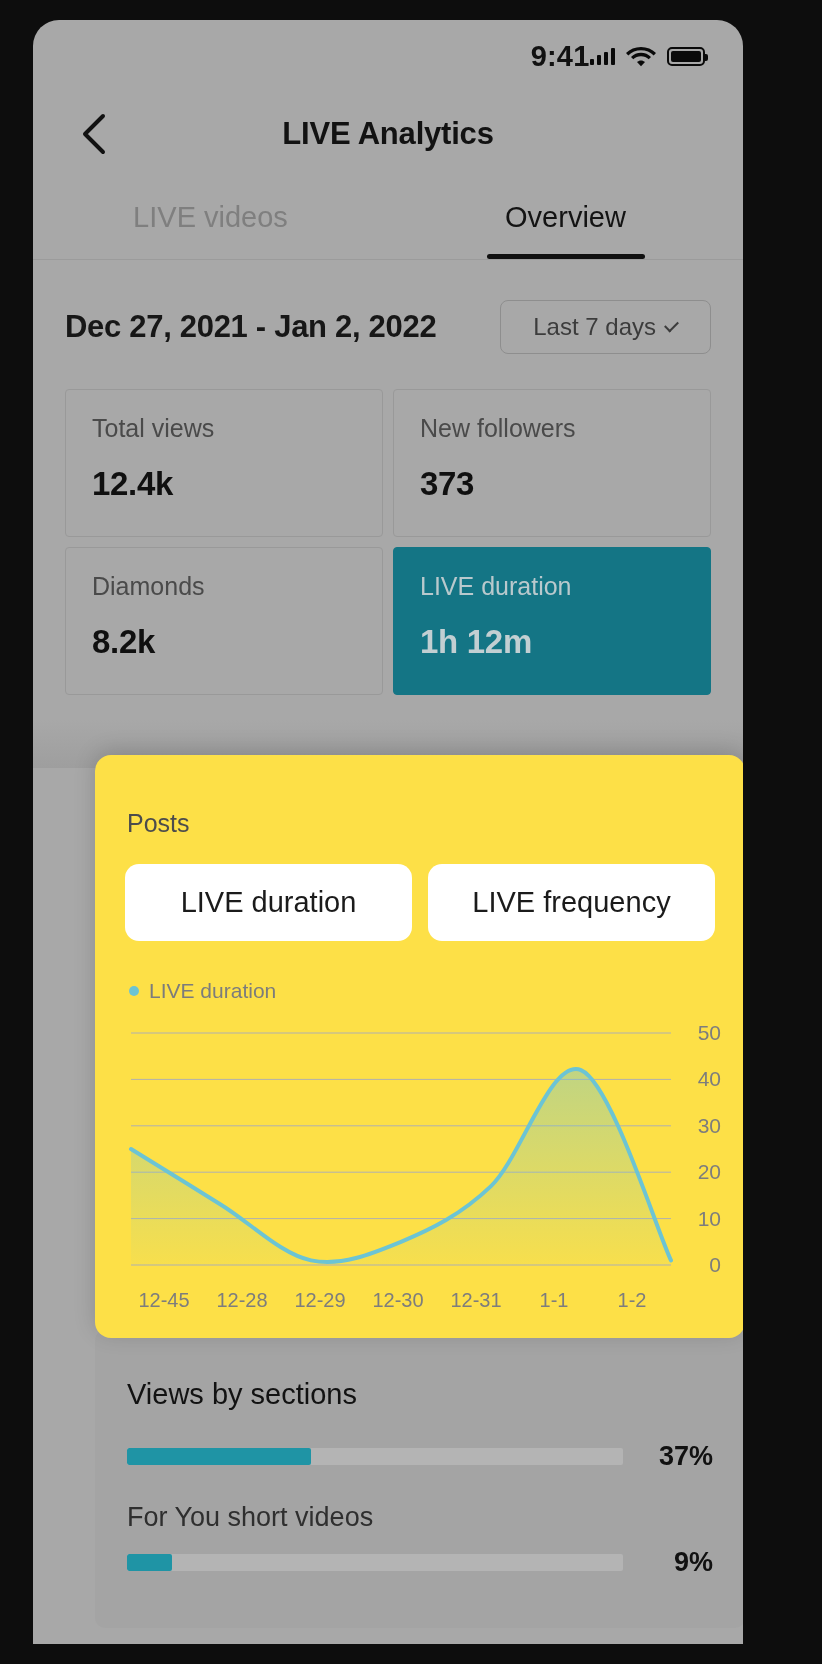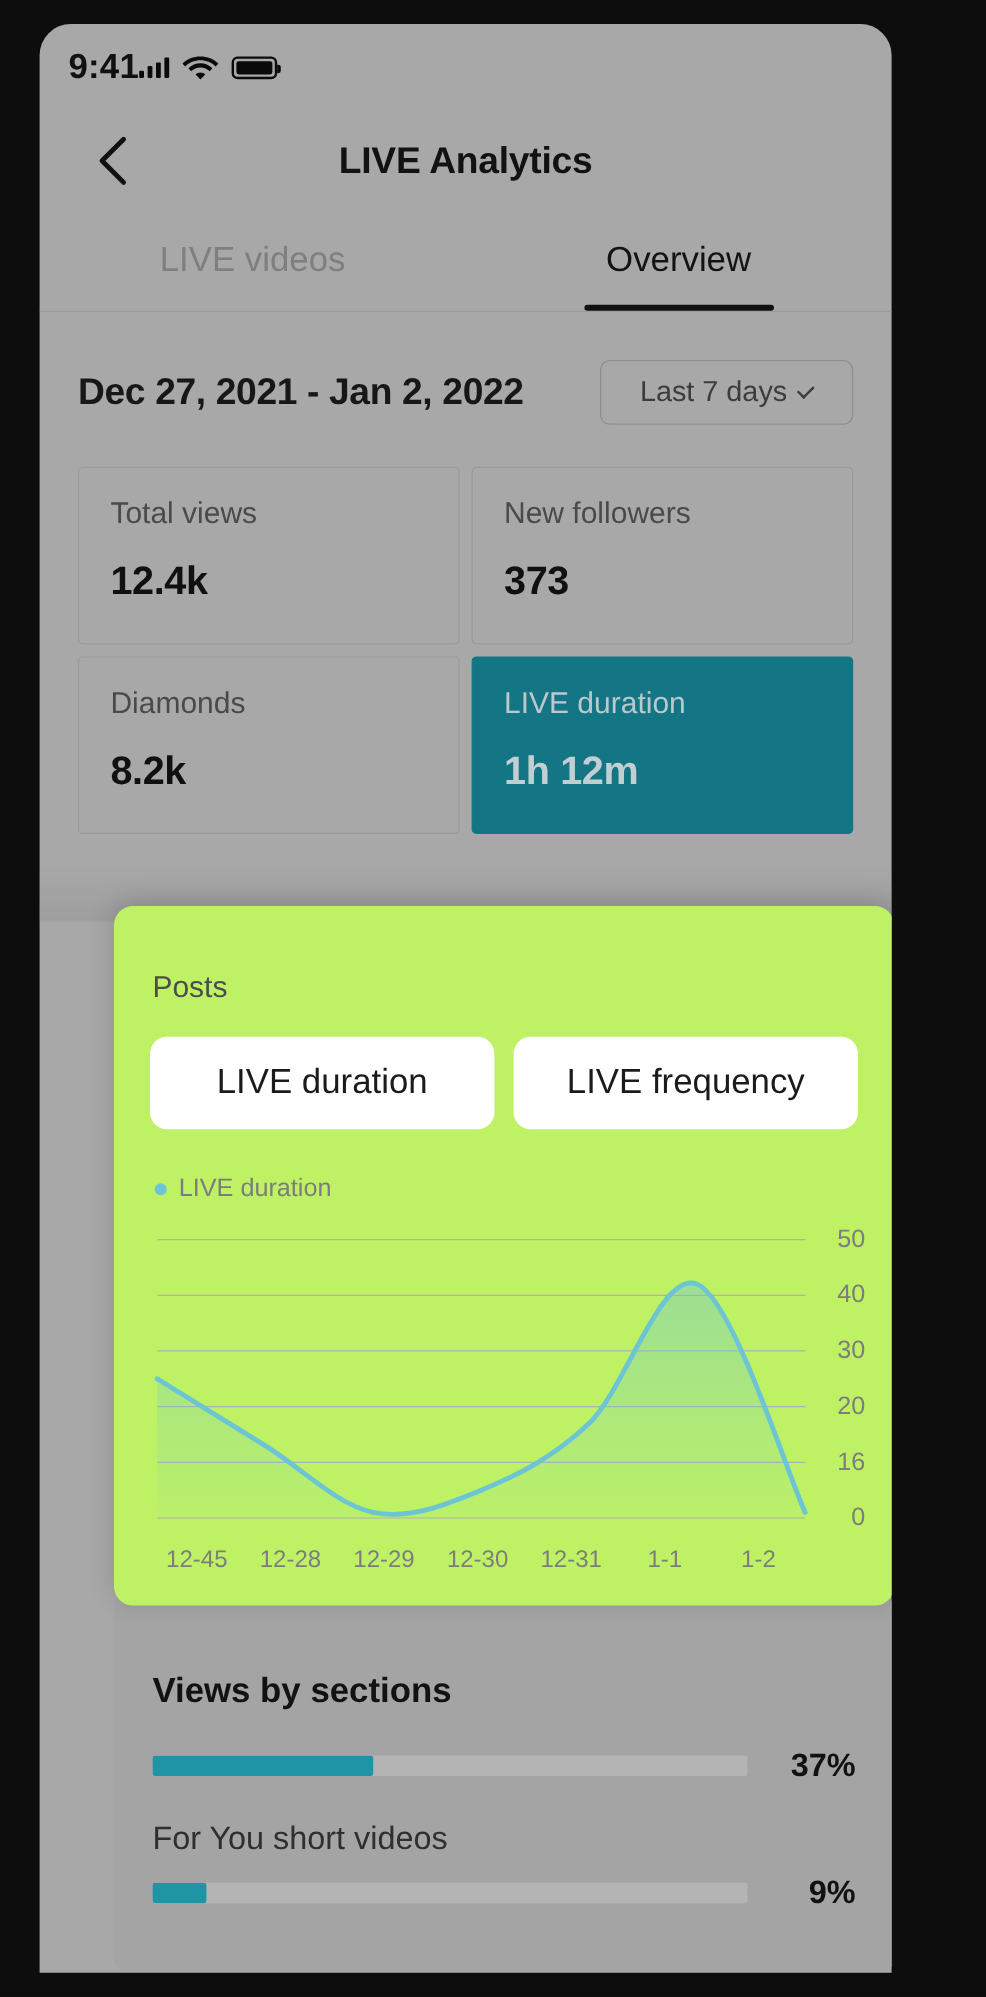--- a/index.html
+++ b/index.html
@@ -21,22 +21,22 @@
     background: #a8a8a8;
     border-radius: 26px 26px 0 0;
     overflow: hidden;
   }
 
   
   .statusbar {
     height: 72px;
     display: flex;
     align-items: center;
-    justify-content: flex-start;
-    padding: 0 38px 0 24px;
+    justify-content: flex-end;
+    padding: 0 38px 0 38px;
   }
   .clock {
     font-size: 29px;
     font-weight: 600;
     color: #111;
     letter-spacing: 0.2px;
   }
   .status-icons {
     display: flex;
     align-items: center;
@@ -191,21 +191,21 @@
     height: 48px;
     background: linear-gradient(to bottom, rgba(150,150,150,0) 0%, rgba(150,150,150,0.55) 100%);
     pointer-events: none;
   }
 
   .chart-card {
     position: absolute;
     left: 62px;
     top: 735px;
     width: 650px;
-    background: #bef264;
+    background: #fde047;
     border-radius: 16px;
     padding: 54px 30px 26px 30px;
     box-shadow: 0 -4px 22px rgba(0,0,0,0.16);
   }
   .posts-label {
     font-size: 25px;
     color: #4c4c4c;
     margin-bottom: 26px;
     padding-left: 2px;
   }
@@ -277,24 +277,23 @@
     position: absolute;
     left: 62px;
     top: 1310px;
     width: 650px;
     background: #a4a4a4;
     border-radius: 10px;
     padding: 48px 32px 20px 32px;
   }
   .sections-title {
     font-size: 29px;
-    font-weight: bold;
+    font-weight: normal;
     color: #121212;
     margin-bottom: 30px;
-    margin-top: 15px;
   }
   .sec-item { margin-bottom: 30px; }
   .sec-name {
     font-size: 27px;
     color: #2f2f2f;
     margin-bottom: 14px;
   }
   .sec-bar-row {
     display: flex;
     align-items: center;
@@ -438,21 +437,21 @@
             <line x1="6" x2="546" y1="199.6" y2="199.6" stroke="#b0b0b0" stroke-width="1" vector-effect="non-scaling-stroke"></line>
             <line x1="6" x2="546" y1="153.2" y2="153.2" stroke="#b0b0b0" stroke-width="1" vector-effect="non-scaling-stroke"></line>
             <line x1="6" x2="546" y1="106.80000000000001" y2="106.80000000000001" stroke="#b0b0b0" stroke-width="1" vector-effect="non-scaling-stroke"></line>
             <line x1="6" x2="546" y1="60.39999999999998" y2="60.39999999999998" stroke="#b0b0b0" stroke-width="1" vector-effect="non-scaling-stroke"></line>
             <line x1="6" x2="546" y1="14" y2="14" stroke="#b0b0b0" stroke-width="1" vector-effect="non-scaling-stroke"></line>
             <path d="M 6.00 130.00 C 21.00 139.28, 66.00 167.12, 96.00 185.68 C 126.00 204.24, 156.00 235.17, 186.00 241.36 C 216.00 247.55, 246.00 235.17, 276.00 222.80 C 306.00 210.43, 336.00 195.73, 366.00 167.12 C 396.00 138.51, 426.00 38.75, 456.00 51.12 C 486.00 63.49, 531.00 209.65, 546.00 241.36 L 546.00 246 L 6.00 246 Z" fill="url(#ag)"></path>
             <path d="M 6.00 130.00 C 21.00 139.28, 66.00 167.12, 96.00 185.68 C 126.00 204.24, 156.00 235.17, 186.00 241.36 C 216.00 247.55, 246.00 235.17, 276.00 222.80 C 306.00 210.43, 336.00 195.73, 366.00 167.12 C 396.00 138.51, 426.00 38.75, 456.00 51.12 C 486.00 63.49, 531.00 209.65, 546.00 241.36" fill="none" stroke="#6cc4d4" stroke-width="4" stroke-linecap="round" stroke-linejoin="round" vector-effect="non-scaling-stroke"></path>
           </svg>
         <div class="ylabels" id="ylabels">
             <span style="top: 95.3488%;">0</span>
-            <span style="top: 77.3643%;">16</span>
+            <span style="top: 77.3643%;">10</span>
             <span style="top: 59.3798%;">20</span>
             <span style="top: 41.3953%;">30</span>
             <span style="top: 23.4109%;">40</span>
             <span style="top: 5.42636%;">50</span>
           </div>
       </div>
       <div class="xlabels" id="xlabels">
           <span>12-45</span>
           <span>12-28</span>
           <span>12-29</span>

